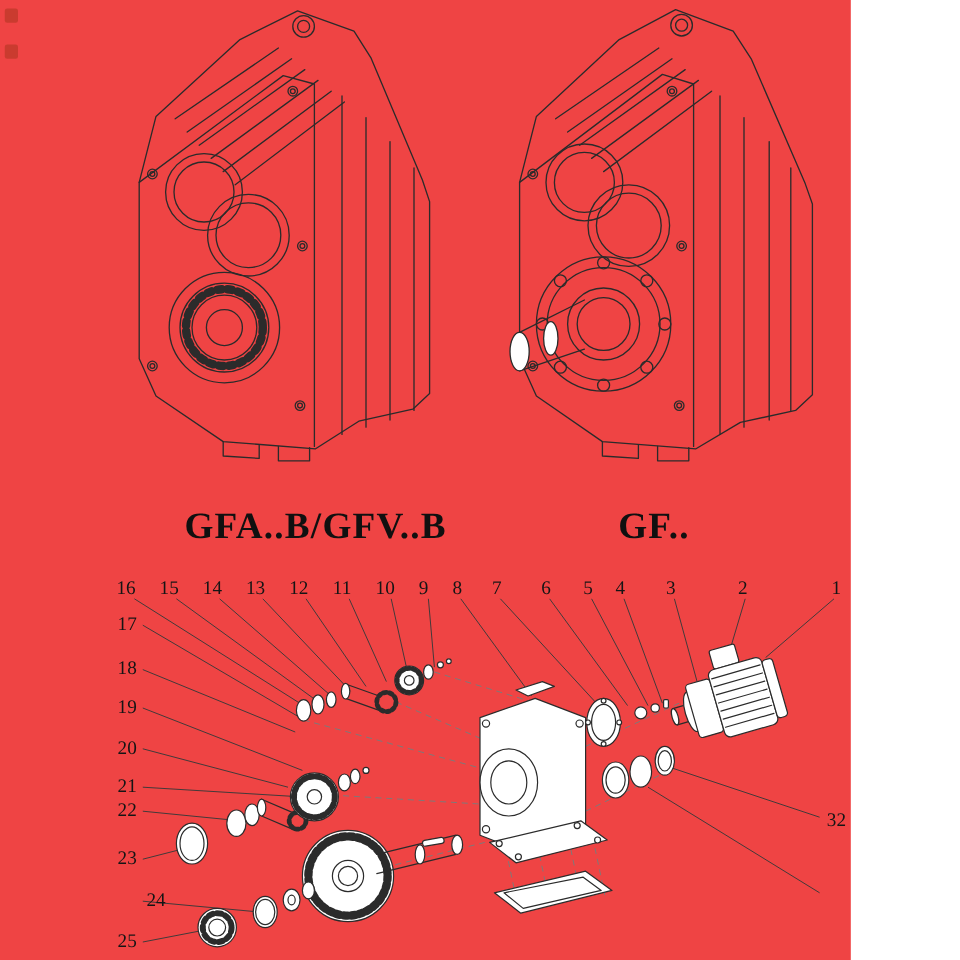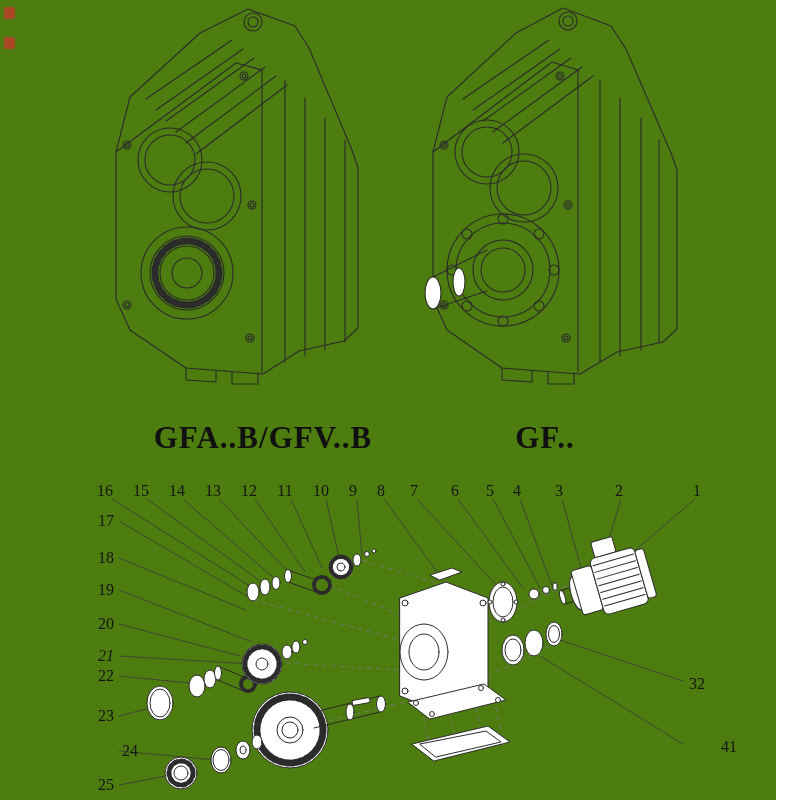--- a/index.html
+++ b/index.html
@@ -1,16 +1,16 @@
 <!DOCTYPE html>
 <html><head>
 <meta charset="utf-8">
 <style>
   html,body{margin:0;padding:0;background:#ffffff;}
-  .page{position:relative;width:776px;height:800px;background:#4d7c0f;overflow:hidden;
+  .page{position:relative;width:709px;height:800px;background:#ef4444;overflow:hidden;
         font-family:"Liberation Sans",sans-serif;}
   svg.art{position:absolute;left:0;top:0;}
   .model-label{position:absolute;transform:translateX(-50%);
         font-family:"Liberation Serif",serif;font-weight:700;font-size:31px;
         letter-spacing:1px;color:#101010;white-space:nowrap;}
   .co{position:absolute;transform:translateX(-50%);
         font-family:"Liberation Serif",serif;font-size:16px;color:#151515;line-height:1;}
   .red-mark{position:absolute;width:11px;height:12px;background:#c0392b;opacity:.8;border-radius:2px;}
 </style>
 </head>
@@ -281,21 +281,21 @@
     <span class="co" style="left:490px;top:483px;">5</span>
     <span class="co" style="left:517px;top:483px;">4</span>
     <span class="co" style="left:559px;top:483px;">3</span>
     <span class="co" style="left:619px;top:483px;">2</span>
     <span class="co" style="left:697px;top:483px;">1</span>
 
     <span class="co" style="left:106px;top:513px;">17</span>
     <span class="co" style="left:106px;top:550px;">18</span>
     <span class="co" style="left:106px;top:582px;">19</span>
     <span class="co" style="left:106px;top:616px;">20</span>
-    <span class="co" style="left:106px;top:648px;font-style:italic;">21</span>
+    <span class="co" style="left:106px;top:648px;">21</span>
     <span class="co" style="left:106px;top:668px;text-align:right;">22</span>
     <span class="co" style="left:106px;top:708px;">23</span>
     <span class="co" style="left:106px;top:743px;margin-left:24px;">24</span>
     <span class="co" style="left:106px;top:777px;">25</span>
 
     <span class="co" style="left:697px;top:676px;">32</span>
     <span class="co" style="left:697px;top:739px;margin-left:32px;">41</span>
   </div>
 </div>
 

